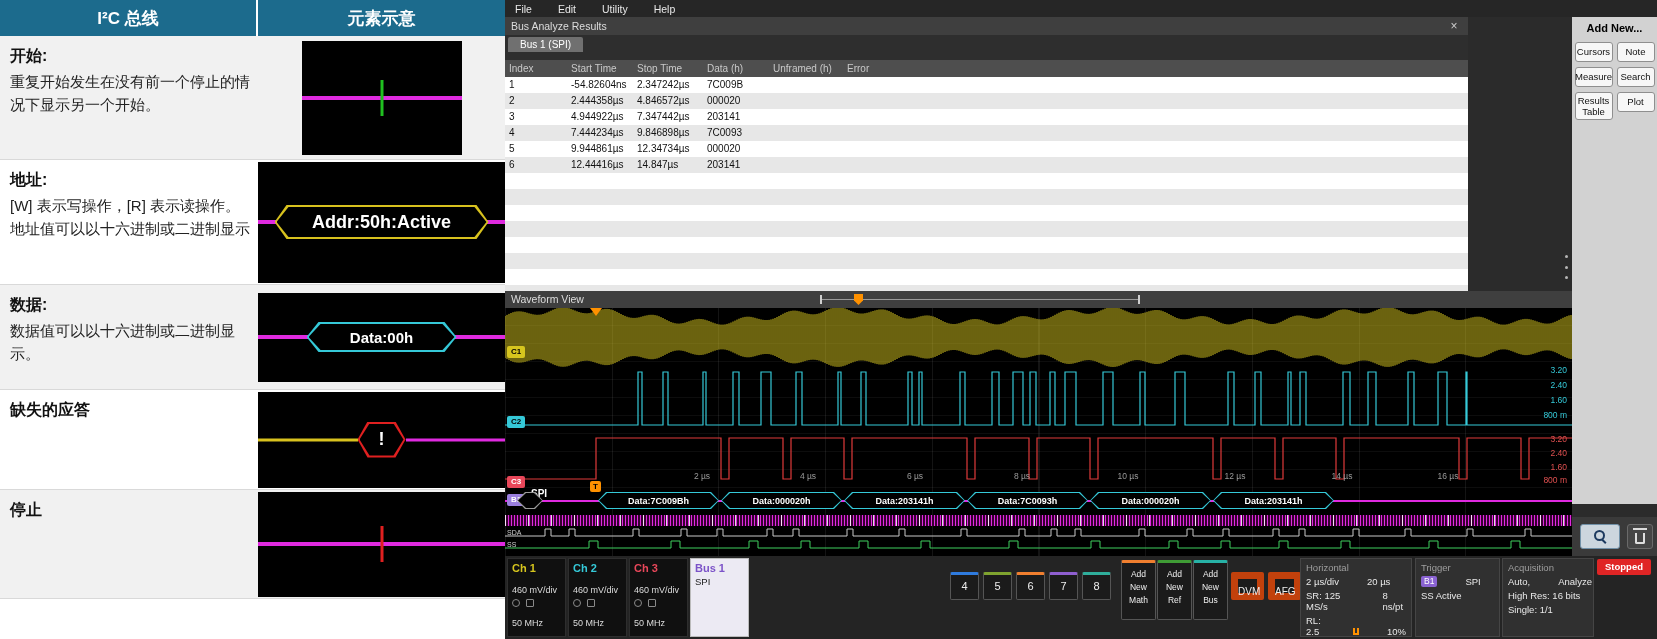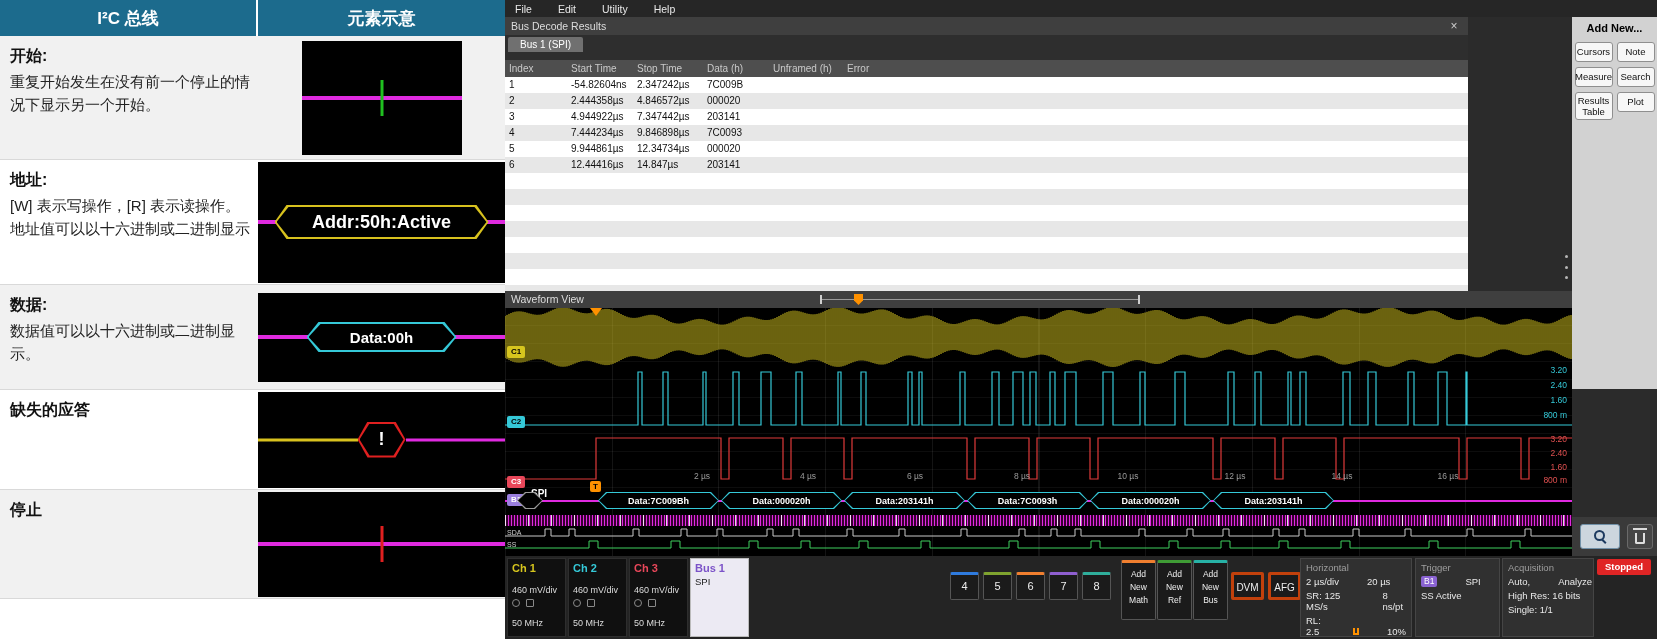--- a/index.html
+++ b/index.html
@@ -96,21 +96,21 @@
 .seg.idle{left:12px;width:26px;background:#9a9a9a}
 .s0{left:93px}.s1{left:216px}.s2{left:339px}.s3{left:462px}.s4{left:585px}.s5{left:708px}
 .trig-t{position:absolute;left:85px;top:173px;width:11px;height:11px;background:#ff9100;color:#000;font-size:8px;font-weight:bold;text-align:center;line-height:11px;border-radius:2px}
 .mstrip{position:absolute;left:0;top:207px;width:1067px;height:11px;background:repeating-linear-gradient(90deg,rgba(255,255,255,.85) 0 1px,transparent 1px 23px),repeating-linear-gradient(90deg,#e02ae0 0 1px,#35002f 1px 3px)}
 .dsvg{position:absolute;left:0;top:219px;width:1067px;height:26px}
 .dsvg svg{width:100%;height:100%;display:block}
 .dlabel{position:absolute;left:2px;color:#cfcfcf;font-size:7px}
 .dl0{top:221px}.dl1{top:233px}
 
 
-.sidebar{position:absolute;left:1067px;top:17px;width:85px;height:372px;background:#d2d2d2}
+.sidebar{position:absolute;left:1067px;top:17px;width:85px;height:487px;background:#d2d2d2}
 .sb-title{font-weight:bold;font-size:11px;text-align:center;margin-top:5px;color:#000}
 .sb-grid{display:grid;grid-template-columns:38px 38px;gap:5px 4px;justify-content:center;margin-top:8px;align-items:start}
 .sb-btn{background:#f7f7f7;border:1px solid #8f8f8f;border-radius:3px;font-size:9.5px;color:#111;display:flex;align-items:center;justify-content:center;text-align:center;min-height:20px;padding:1px;line-height:1.2}
 .sb-btn.tall{min-height:28px}
 .sb-bottom{position:absolute;left:1067px;top:517px;width:85px;height:39px;background:#3a3a3a;display:flex;align-items:center;gap:7px;padding-left:8px}
 .magbtn{width:40px;height:25px;background:#ccd6de;border:1px solid #7191a8;border-radius:3px;display:flex;align-items:center;justify-content:center}
 .icon-mag{position:relative;width:13px;height:13px}
 .icon-mag::before{content:'';position:absolute;left:0;top:0;width:7px;height:7px;border:2px solid #1d3a5f;border-radius:50%}
 .icon-mag::after{content:'';position:absolute;left:9px;top:9px;width:5px;height:2px;background:#1d3a5f;transform:rotate(45deg);transform-origin:0 0}
 .trashbtn{width:26px;height:25px;background:#454545;border:1px solid #6a6a6a;border-radius:3px;display:flex;align-items:center;justify-content:center}
@@ -134,21 +134,21 @@
 .n4{left:445px;border-top-color:#2f7bde}
 .n5{left:478px;border-top-color:#7fa32f}
 .n6{left:511px;border-top-color:#f07f2f}
 .n7{left:544px;border-top-color:#8f5fd0}
 .n8{left:577px;border-top-color:#2fae9b}
 .addtile{position:absolute;top:4px;width:35px;height:60px;background:#1b1b1b;border:1px solid #555;border-top:3px solid var(--tc);border-radius:2px;color:#eee;font-size:8.5px;text-align:center;padding-top:5px;line-height:1.5}
 .addtile span{display:block}
 .at-math{left:616px;--tc:#f07f2f}
 .at-ref{left:652px;--tc:#3f9c35}
 .at-bus{left:688px;--tc:#27b2a6}
-.sqbtn{position:absolute;top:16px;width:33px;height:28px;background:#1b1b1b;border:3px solid #c2410c;border-radius:2px;color:#eee;text-align:center;line-height:25px;font-size:10px}
+.sqbtn{position:absolute;top:16px;width:33px;height:28px;background:#1b1b1b;border:7px solid #c2410c;border-radius:2px;color:#eee;text-align:center;line-height:25px;font-size:10px}
 .dvm{left:726px}.afg{left:763px}
 .panel{position:absolute;top:2px;height:79px;background:#303030;border:1px solid #454545;padding:3px 5px;font-size:9.5px;color:#e8e8e8}
 .panel .ttl{color:#9f9f9f;margin-bottom:3px}
 .panel .ln{display:flex;gap:28px;margin-top:3px;align-items:center}
 .hpanel{left:795px;width:112px}
 .tpanel{left:910px;width:85px}
 .apanel{left:997px;width:92px}
 .b1badge{display:inline-block;background:#8a63d2;color:#fff;border-radius:2px;padding:0 3px;font-size:8.5px;height:11px;line-height:11px}
 .posico{display:inline-block;width:8px;height:7px;border:2px solid #ff9100;border-top:none}
 .stopped{position:absolute;left:1092px;top:3px;width:54px;height:16px;background:#e02525;color:#fff;font-weight:bold;font-size:9.5px;text-align:center;line-height:16px;border-radius:2px}
@@ -241,21 +241,21 @@
       <span>File</span>
       <span>Edit</span>
       <span>Utility</span>
       <span>Help</span>
     </div>
 
     <div class="content">
 
       <div class="decode">
         <div class="dec-title">
-          <span>Bus Decode Results</span>
+          <span>Bus Analyze Results</span>
           <span class="dec-close">×</span>
         </div>
         <div class="dec-tabs">
           <span class="dec-tab">Bus 1 (SPI)</span>
         </div>
         <div class="dec-grid dec-head">
           <span>Index</span>
           <span>Start Time</span>
           <span>Stop Time</span>
           <span>Data (h)</span>

